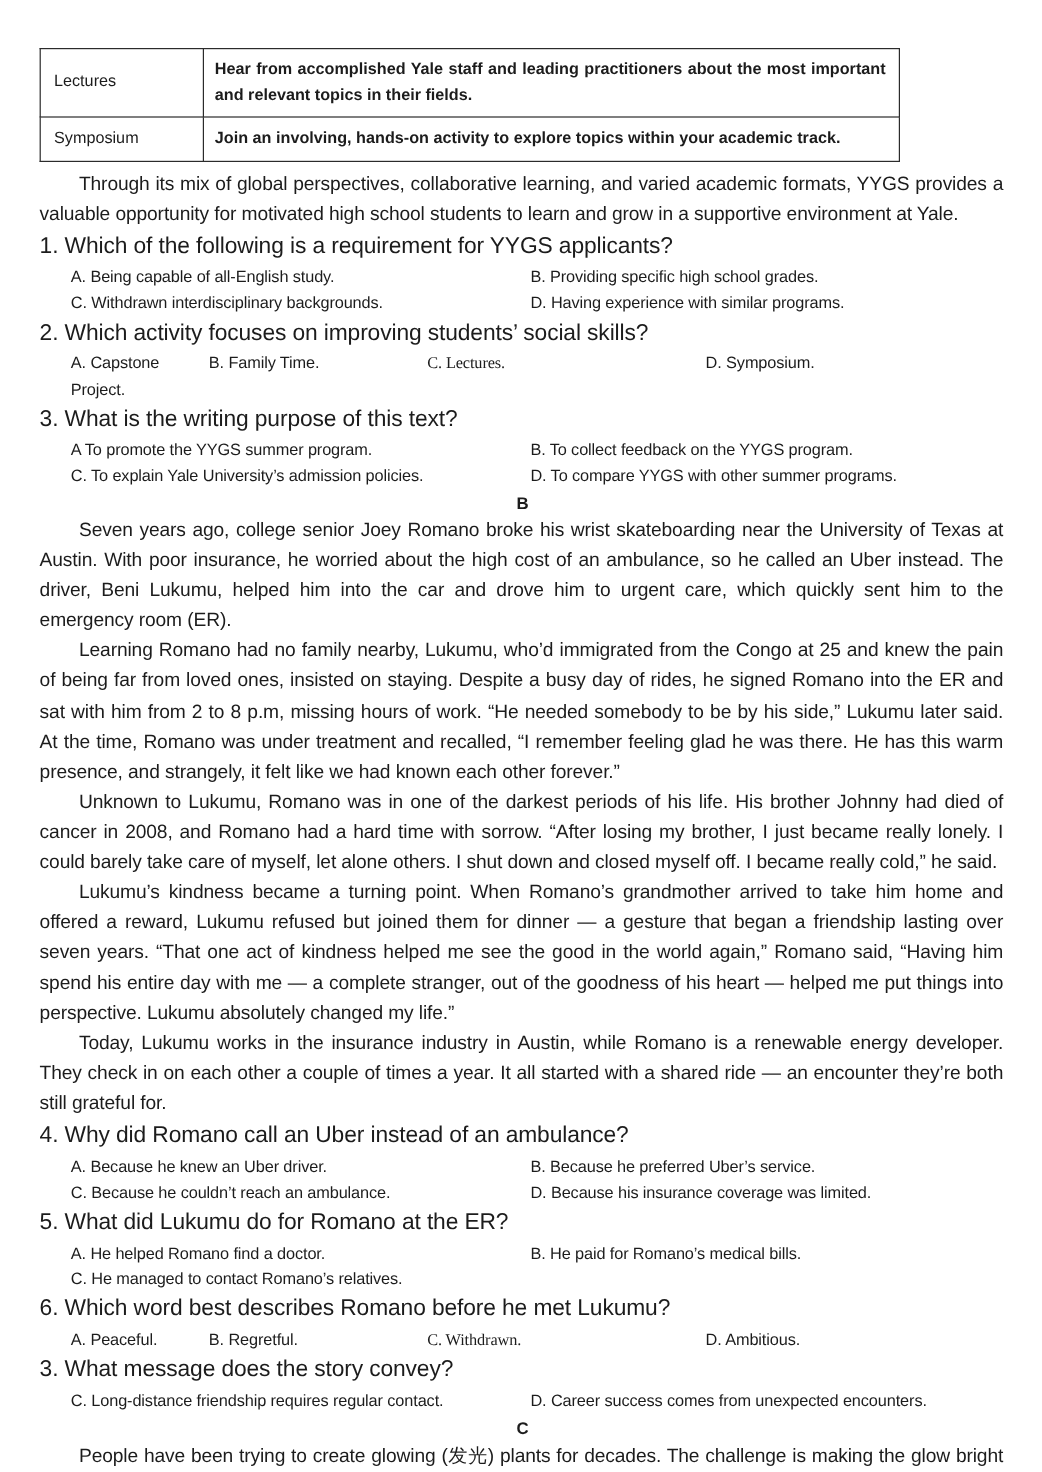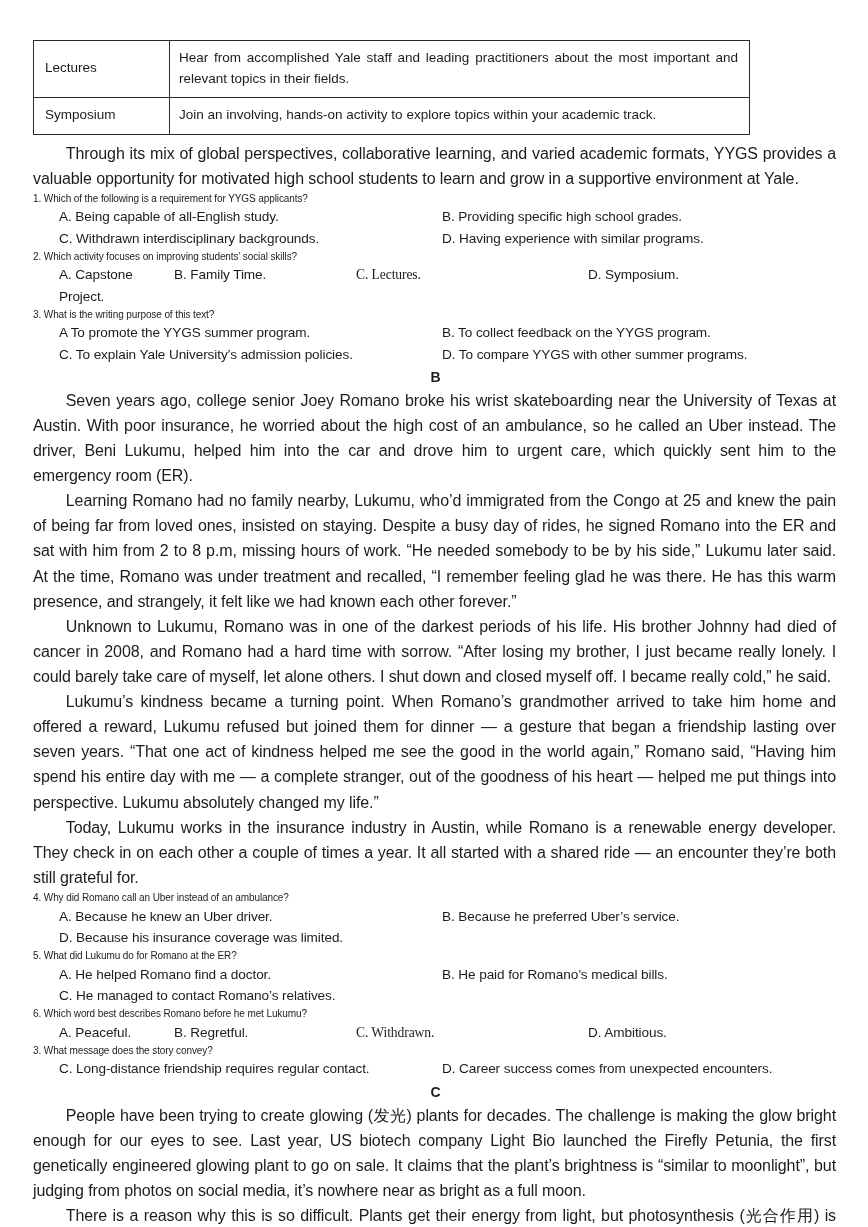--- a/index.html
+++ b/index.html
@@ -39,20 +39,21 @@
   }
   .info-table td.cat {
     width: 115px;
     vertical-align: middle;
     padding-left: 11px;
   }
   .info-table td.desc {
     text-align: justify;
     text-justify: inter-word;
     padding-right: 11px;
+    font-weight: bold;
   }
 
   
   .para {
     font-size: 16px;
     line-height: 1.57;
     text-align: justify;
     text-justify: inter-word;
     text-indent: 2.05em;
     margin: 0;
@@ -60,21 +61,21 @@
     letter-spacing: -0.1px;
   }
   .section-letter {
     text-align: center;
     font-size: 14px;
     font-weight: bold;
     line-height: 1.5;
     margin: 2px 0 0 0;
   }
   .q-stem {
-    font-size: 10px;
+    font-size: 19px;
     line-height: 1.56;
     margin: 0;
     letter-spacing: -0.1px;
   }
 
   
   .opts {
     display: flex;
     font-size: 13.6px;
     line-height: 1.56;
@@ -145,20 +146,21 @@
   <p class="para">Unknown to Lukumu, Romano was in one of the darkest periods of his life. His brother Johnny had died of cancer in 2008, and Romano had a hard time with sorrow.  “After losing my brother, I just became really lonely. I could barely take care of myself, let alone others. I shut down and closed myself off. I became really cold,” he said.</p>
   <p class="para">Lukumu’s kindness became a turning point. When Romano’s grandmother arrived to take him home and offered a reward, Lukumu refused but joined them for dinner — a gesture that began a friendship lasting over seven years.  “That one act of kindness helped me see the good in the world again,” Romano said,  “Having him spend his entire day with me — a complete stranger, out of the goodness of his heart — helped me put things into perspective. Lukumu absolutely changed my life.”</p>
   <p class="para">Today, Lukumu works in the insurance industry in Austin, while Romano is a renewable energy developer. They check in on each other a couple of times a year. It all started with a shared ride — an encounter they’re both still grateful for.</p>
 
   <p class="q-stem">4. Why did Romano call an Uber instead of an ambulance?</p>
   <div class="opts two">
     <span class="opt">A. Because he knew an Uber driver.</span>
     <span class="opt">B. Because he preferred Uber’s service.</span>
   </div>
   <div class="opts two">
+    <span class="opt">C. Because he couldn’t reach an ambulance.</span>
     <span class="opt">D. Because his insurance coverage was limited.</span>
   </div>
 
   <p class="q-stem">5. What did Lukumu do for Romano at the ER?</p>
   <div class="opts two">
     <span class="opt">A. He helped Romano find a doctor.</span>
     <span class="opt">B. He paid for Romano’s medical bills.</span>
   </div>
   <div class="opts two">
     <span class="opt">C. He managed to contact Romano’s relatives.</span>

